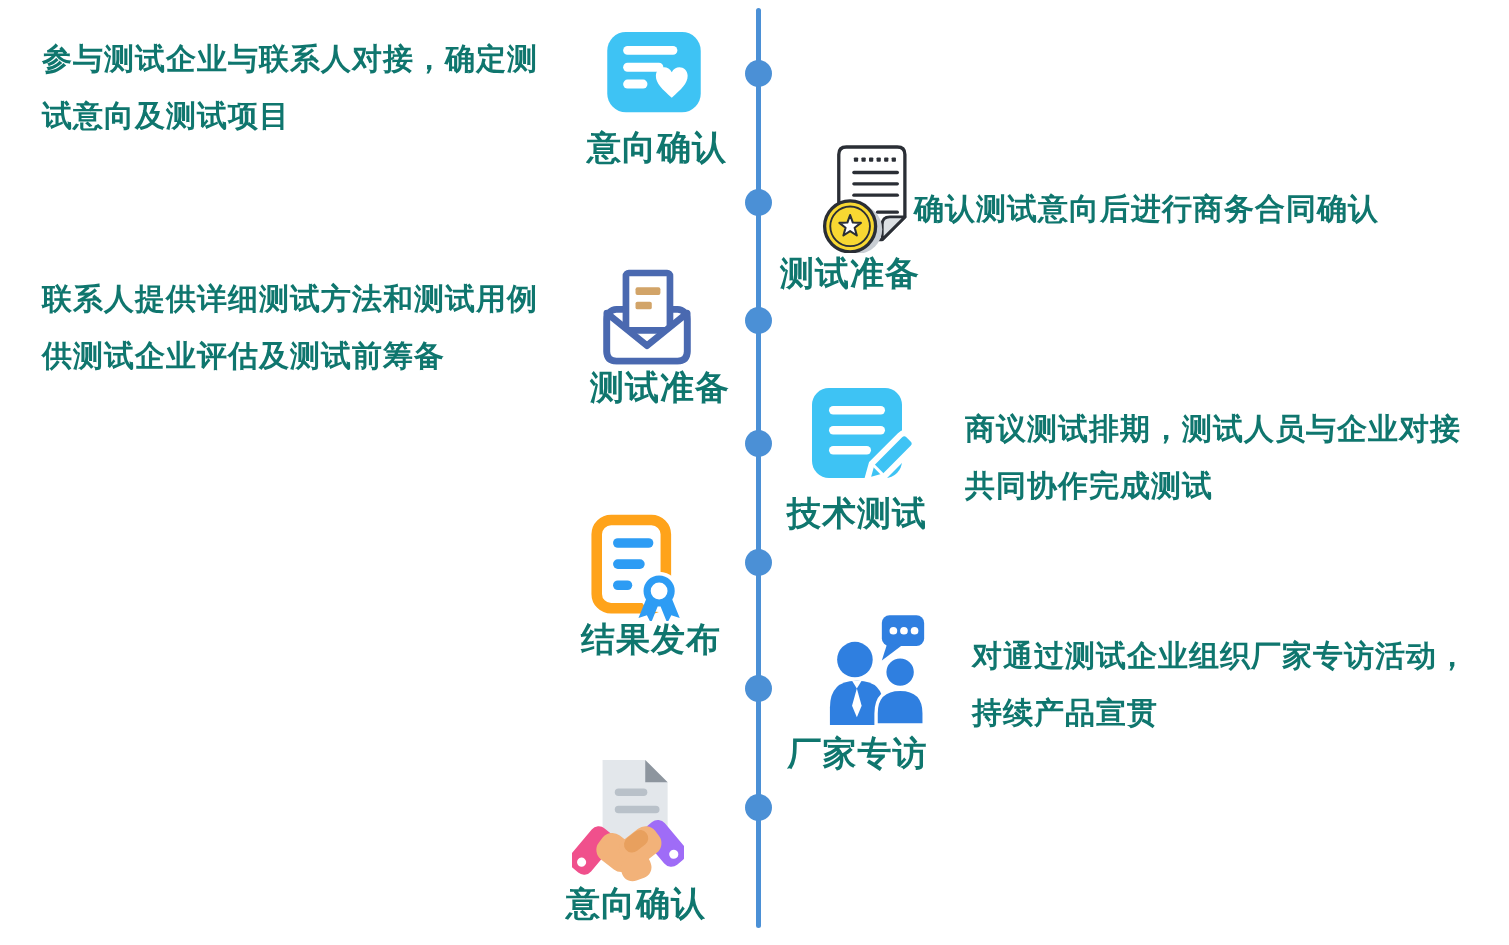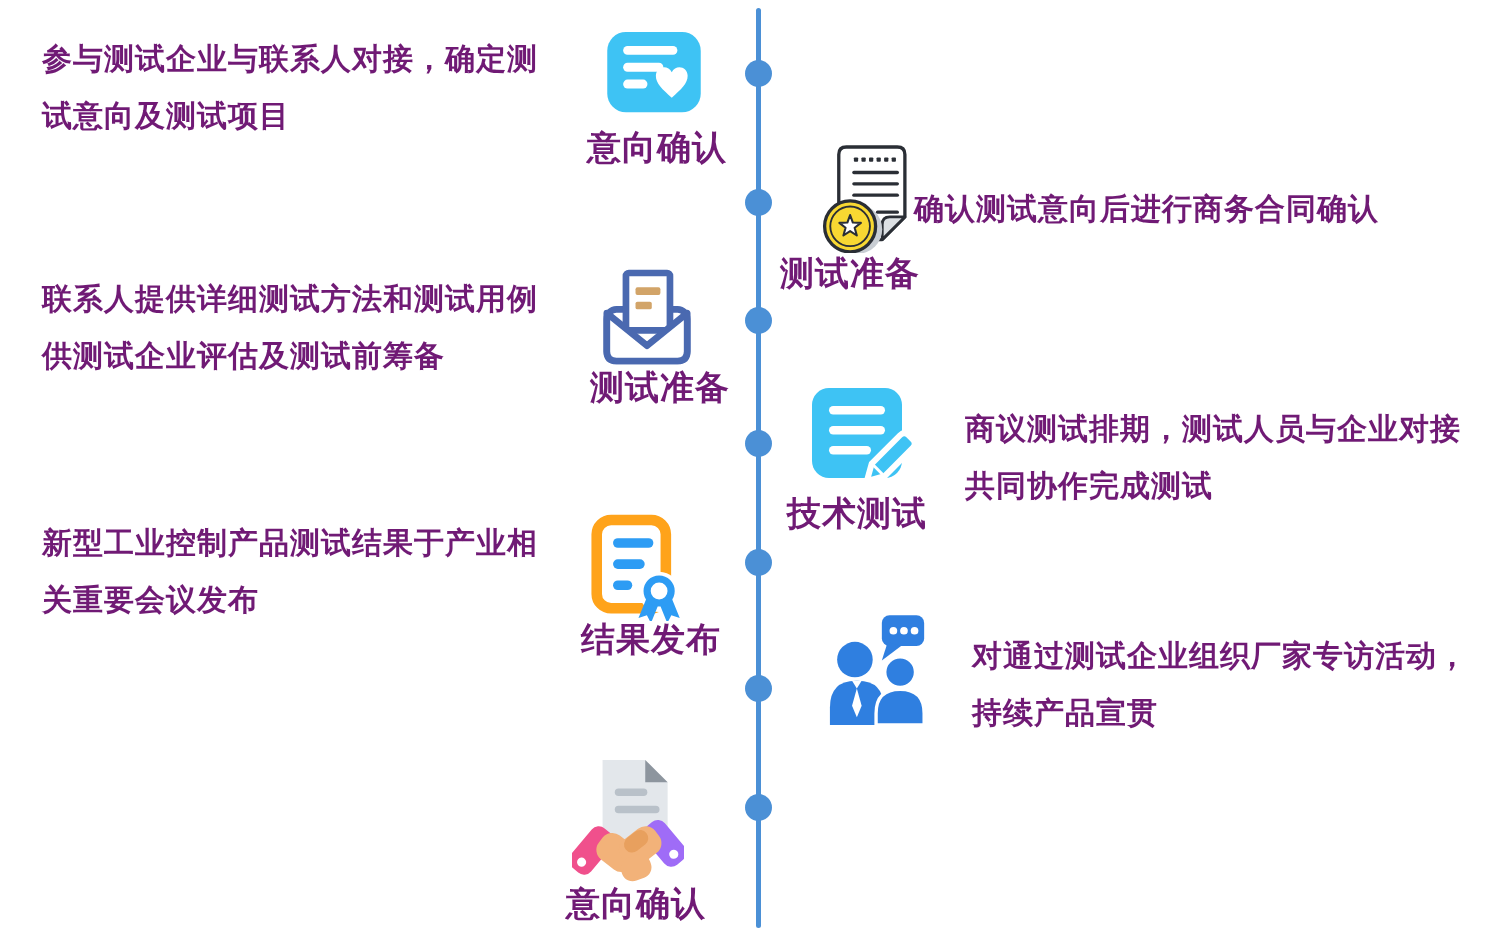--- a/index.html
+++ b/index.html
@@ -1,18 +1,18 @@
 <!DOCTYPE html>
 <html><head>
 <meta charset="utf-8">
 <style>
   html,body{margin:0;padding:0;background:#fff;}
   #canvas{
     position:relative;width:1509px;height:945px;background:#ffffff;overflow:hidden;
-    font-family:"Liberation Sans","DejaVu Sans",sans-serif;font-weight:bold;color:#701a75;
+    font-family:"Liberation Sans","DejaVu Sans",sans-serif;font-weight:bold;color:#0f766e;
   }
   
   .tl-line{position:absolute;left:756px;top:8px;width:5px;height:920px;background:#4B90D6;border-radius:3px;}
   .tl-dot{position:absolute;left:745px;width:27px;height:27px;border-radius:50%;background:#4B90D6;}
   
   .desc{position:absolute;font-size:30px;line-height:57px;white-space:pre-line;letter-spacing:1px;}
   .stage-label{position:absolute;font-size:34px;line-height:38px;text-align:center;letter-spacing:1px;}
   .icon{position:absolute;}
   .icon svg{display:block;width:100%;height:100%;}
 </style>
@@ -92,22 +92,20 @@
       <g transform="translate(76,72) rotate(45)">
         <path d="M-9 -26 Q-9 -32 -3 -32 L3 -32 Q9 -32 9 -26 L9 14 L0 30 L-9 14 Z" fill="#3EC3F4" stroke="#fff" stroke-width="6" stroke-linejoin="round"></path>
         <path d="M-9 14 L9 14" stroke="#fff" stroke-width="3"></path>
       </g>
     </svg>
   </div>
   <div class="stage-label" style="left:782px;top:494px;width:150px;">技术测试</div>
   <div class="desc" style="left:965px;top:400px;width:530px;">商议测试排期，测试人员与企业对接
 共同协作完成测试</div>
 
-  <div class="desc" style="left:42px;top:514px;width:530px;">新型工业控制产品测试结果于产业相
-关重要会议发布</div>
   <div class="icon" style="left:590px;top:513px;width:96px;height:108px;">
     <svg viewBox="0 0 100 112">
       <rect x="7" y="7" width="72" height="92" rx="15" fill="#fff" stroke="#FFA31A" stroke-width="11"></rect>
       <rect x="24" y="26" width="42" height="10" rx="5" fill="#2D9CF4"></rect>
       <rect x="24" y="48" width="33" height="10" rx="5" fill="#2D9CF4"></rect>
       <rect x="24" y="70" width="20" height="10" rx="5" fill="#2D9CF4"></rect>
       <circle cx="72" cy="82" r="21" fill="#fff"></circle>
       <g fill="#2D9CF4">
         <path transform="translate(63,97) rotate(22)" d="M-7 -8 L-7 16 L0 10 L7 16 L7 -8 Z"></path>
         <path transform="translate(81,97) rotate(-22)" d="M-7 -8 L-7 16 L0 10 L7 16 L7 -8 Z"></path>
@@ -127,20 +125,21 @@
         <circle cx="79" cy="16" r="4" fill="#fff"></circle>
         <circle cx="90" cy="16" r="4" fill="#fff"></circle>
       <circle cx="28" cy="46" r="18.5" fill="#2F7FE0"></circle>
       <path d="M2 114 L2 96 Q2 68 29 68 L31 68 Q58 68 58 96 L58 114 Z" fill="#2F7FE0"></path>
       <polygon points="25,68 35,68 30,76" fill="#fff"></polygon>
       <polygon points="30,76 25,94 30,106 35,94" fill="#fff"></polygon>
       <circle cx="75" cy="59" r="16" fill="#2F7FE0" stroke="#fff" stroke-width="3.5"></circle>
       <path d="M50 114 L50 102 Q50 77 75 77 Q100 77 100 102 L100 114 Z" fill="#2F7FE0" stroke="#fff" stroke-width="3.5"></path>
     </svg>
   </div>
+  <div class="stage-label" style="left:780px;top:734px;width:155px;">厂家专访</div>
   <div class="desc" style="left:972px;top:627px;width:530px;">对通过测试企业组织厂家专访活动，
 持续产品宣贯</div>
 
   <div class="icon" style="left:572px;top:760px;width:112px;height:124px;">
     <svg viewBox="0 0 110 122">
       <polygon points="30,0 72,0 94,22 94,84 30,84" fill="#E3E7EB"></polygon>
       <polygon points="72,0 94,22 72,22" fill="#8D959E"></polygon>
       <rect x="42" y="28" width="32" height="7.5" rx="3.7" fill="#B9C1C9"></rect>
       <rect x="42" y="45" width="44" height="7.5" rx="3.7" fill="#B9C1C9"></rect>
       <g transform="rotate(40 19 89)">

